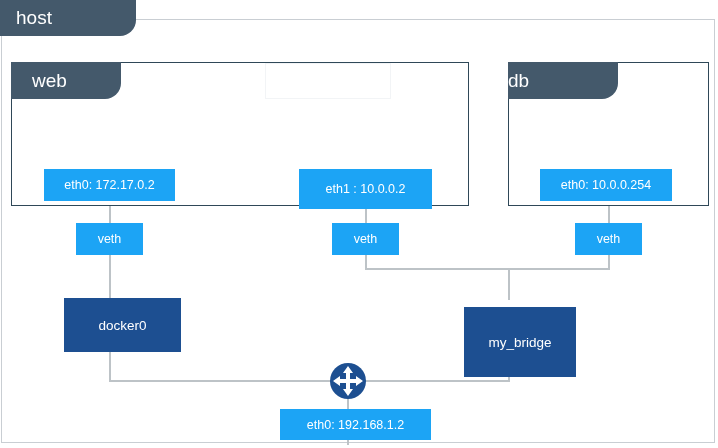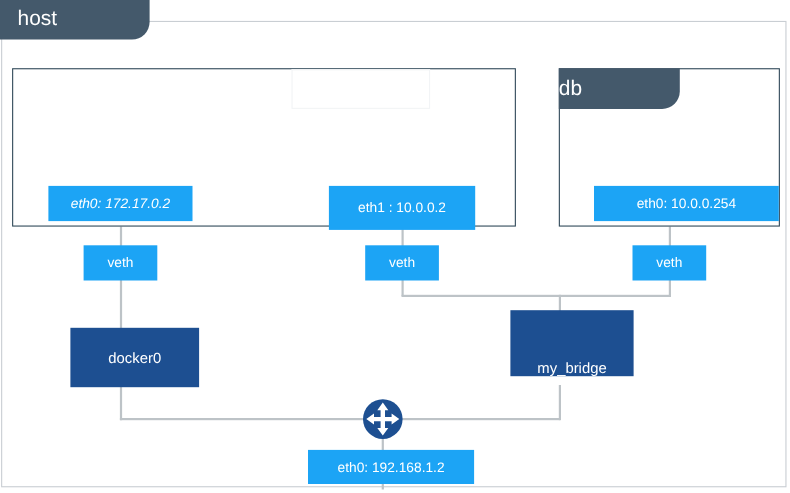--- a/index.html
+++ b/index.html
@@ -174,49 +174,52 @@
   <div class="line v" style="left:508px; top:350px; height:32px;"></div>
 
   <div class="line h" style="left:356px; top:380px; width:153px;"></div>
 
   <div class="line v" style="left:347px; top:395px; height:16px;"></div>
 
   <div class="line v" style="left:347px; top:439px; height:6px;"></div>
 
   <div class="container-box box-web"></div>
   <div class="ghost-rect"></div>
-  <div class="chip" style="left:44px; top:169px; width:131px; height:32px;font-style:italic;">
+  <div class="tab tab-web">
+    <span class="tab-label">web</span>
+  </div>
+  <div class="chip" style="left:44px; top:169px; width:131px; height:32px;">
     <span>eth0: 172.17.0.2</span>
   </div>
   <div class="chip" style="left:299px; top:169px; width:133px; height:40px;">
     <span>eth1 : 10.0.0.2</span>
   </div>
 
   <div class="container-box box-db"></div>
   <div class="tab tab-db">
     <span class="tab-label">db</span>
   </div>
-  <div class="chip" style="left:540px; top:169px; width:168px; height:32px;align-items:center;">
+  <div class="chip" style="left:540px; top:169px; width:132px; height:32px;align-items:center;">
     <span>eth0: 10.0.0.254</span>
   </div>
 
   <div class="chip" style="left:76px; top:223px; width:67px; height:32px;">
     <span>veth</span>
   </div>
   <div class="chip" style="left:332px; top:223px; width:67px; height:32px;">
     <span>veth</span>
   </div>
   <div class="chip" style="left:575px; top:223px; width:67px; height:32px;">
     <span>veth</span>
   </div>
 
   <div class="bridge" style="left:52px; top:298px; width:117px; height:54px;">
     <span>docker0</span>
   </div>
-  <div class="bridge" style="left:452px; top:282px; width:112px; height:60px;align-items:flex-end;">
+  <div class="bridge" style="left:452px; top:307px; width:112px; height:70px;">
     <span>my_bridge</span>
   </div>
 
   <div class="router-icon">
     <svg width="38" height="38" viewBox="0 0 38 38" xmlns="http://www.w3.org/2000/svg">
       <circle cx="19" cy="19" r="18" fill="#1d4f91"></circle>
       <path d="M19 4 L24 11 L21 11 L21 17 L27 17 L27 14 L34 19 L27 24 L27 21 L21 21 L21 27 L24 27 L19 34 L14 27 L17 27 L17 21 L11 21 L11 24 L4 19 L11 14 L11 17 L17 17 L17 11 L14 11 Z" fill="#ffffff"></path>
     </svg>
   </div>
 

